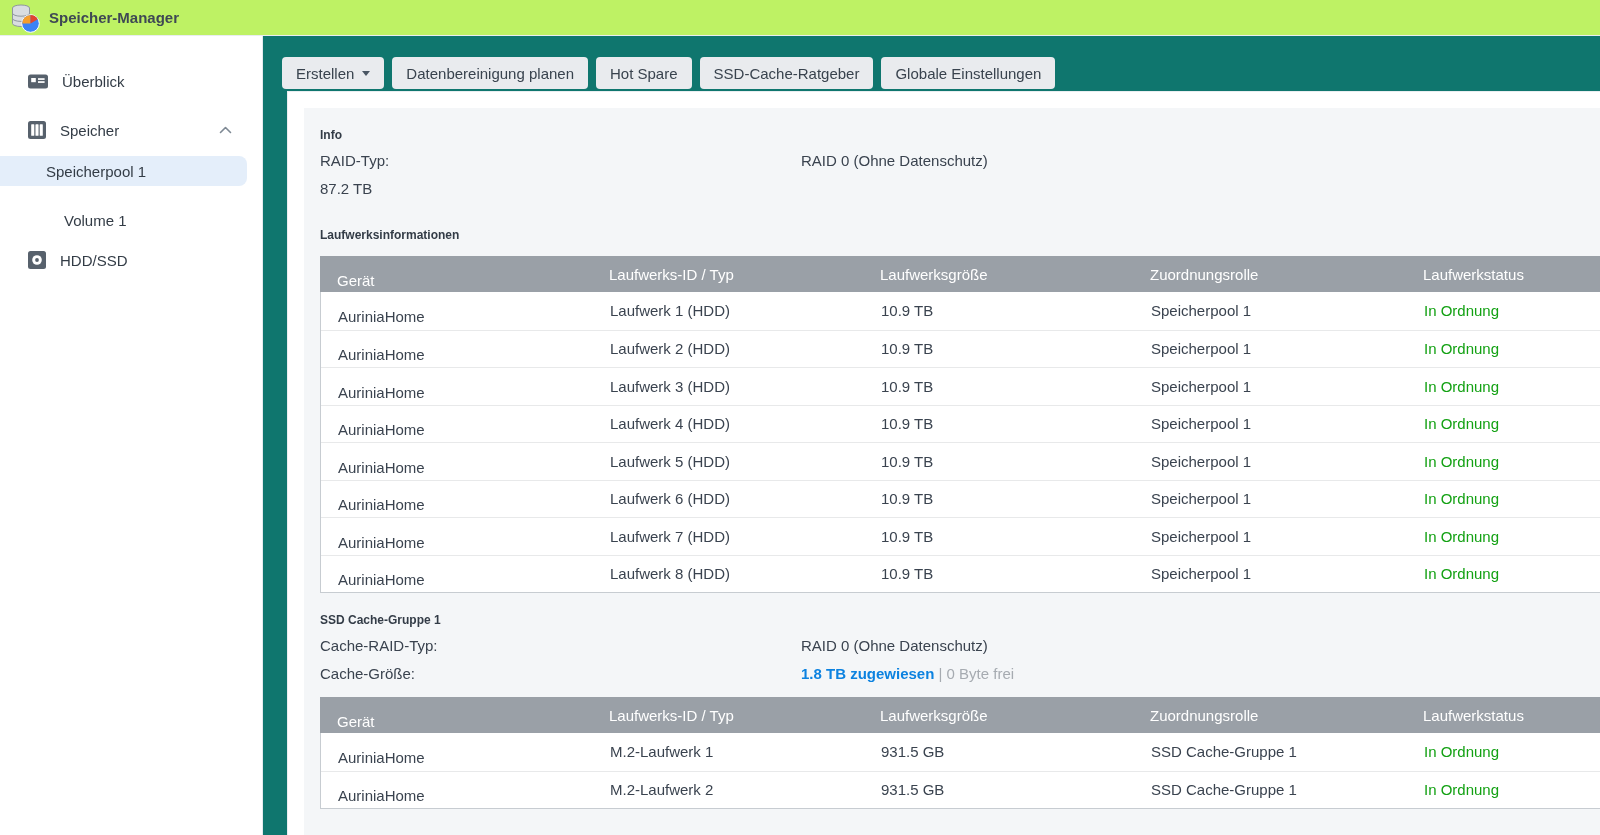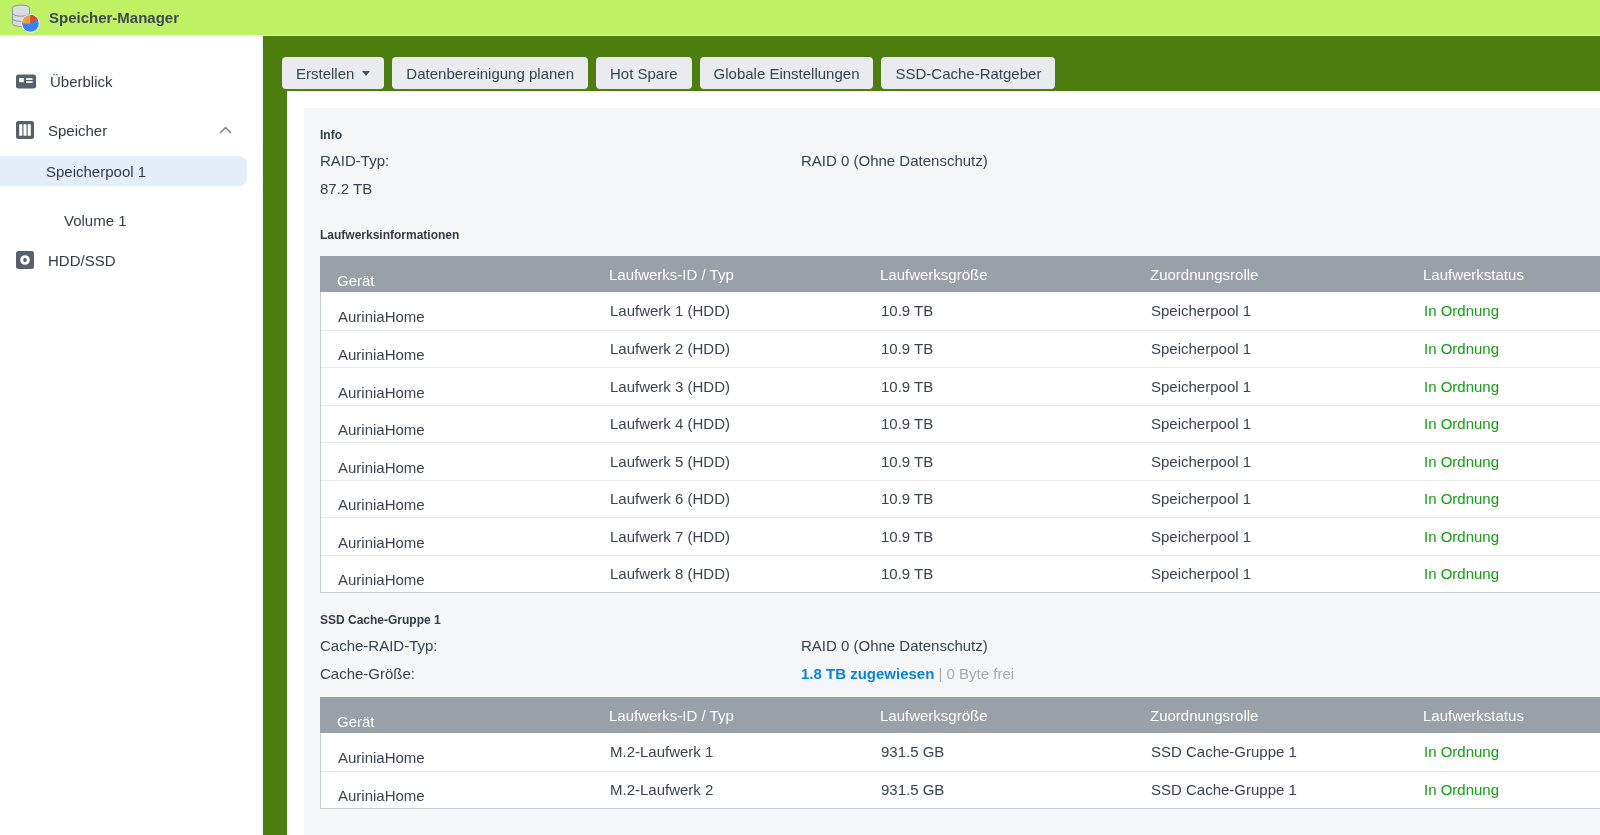--- a/index.html
+++ b/index.html
@@ -24,32 +24,32 @@
   
   .layout { display: flex; height: 799px; }
   .sidebar {
     width: 263px; flex-shrink: 0;
     border-right: 1px solid #e4eaee;
     padding-top: 30px;
     background: #fff;
   }
   .nav-item {
     height: 30px; display: flex; align-items: center;
-    gap: 14px; padding-left: 16px;
+    gap: 14px; padding-left: 28px;
     font-size: 15px; color: #333c46; cursor: pointer;
   }
   .nav-item .lbl { flex-shrink: 0; }
   .ni-speicher { margin-top: 19px; }
   .ni-pool { margin-top: 11px; padding-left: 46px; height: 30px; }
   .ni-pool.selected { background: var(--sel); border-radius: 0 8px 8px 0; margin-right: 15px; }
   .ni-volume { margin-top: 19px; padding-left: 64px; }
   .ni-hdd { margin-top: 10px; }
   .chev { margin-left: auto; margin-right: 30px; display: flex; align-items: center; }
 
-  .main { flex: 1; position: relative; background: #4d7c0f; }
+  .main { flex: 1; position: relative; background: #0f766e; }
   
   .toolbar { padding: 21px 0 0 19px; display: flex; gap: 8px; position: relative; z-index: 2; }
   .btn {
     height: 32px; background: #e9ebee; border: none; border-radius: 4px;
     padding: 0 14px; font-size: 15px; color: #39434e;
     font-family: "Liberation Sans", sans-serif;
     display: flex; align-items: center; gap: 8px; cursor: pointer; white-space: nowrap;
   }
   .caret {
     width: 0; height: 0;
@@ -170,24 +170,24 @@
           <span>Erstellen</span>
           <span class="caret"></span>
         </button>
         <button class="btn">
           <span>Datenbereinigung planen</span>
         </button>
         <button class="btn">
           <span>Hot Spare</span>
         </button>
         <button class="btn">
+          <span>SSD-Cache-Ratgeber</span>
+        </button>
+        <button class="btn">
           <span>Globale Einstellungen</span>
-        </button>
-        <button class="btn">
-          <span>SSD-Cache-Ratgeber</span>
         </button>
       </div>
 
     <div class="scrollpane">
       <div class="panel">
 
         <div class="section-title">Info</div>
         <div>
             <div class="kvrow">
               <div class="kvl">RAID-Typ:</div>

